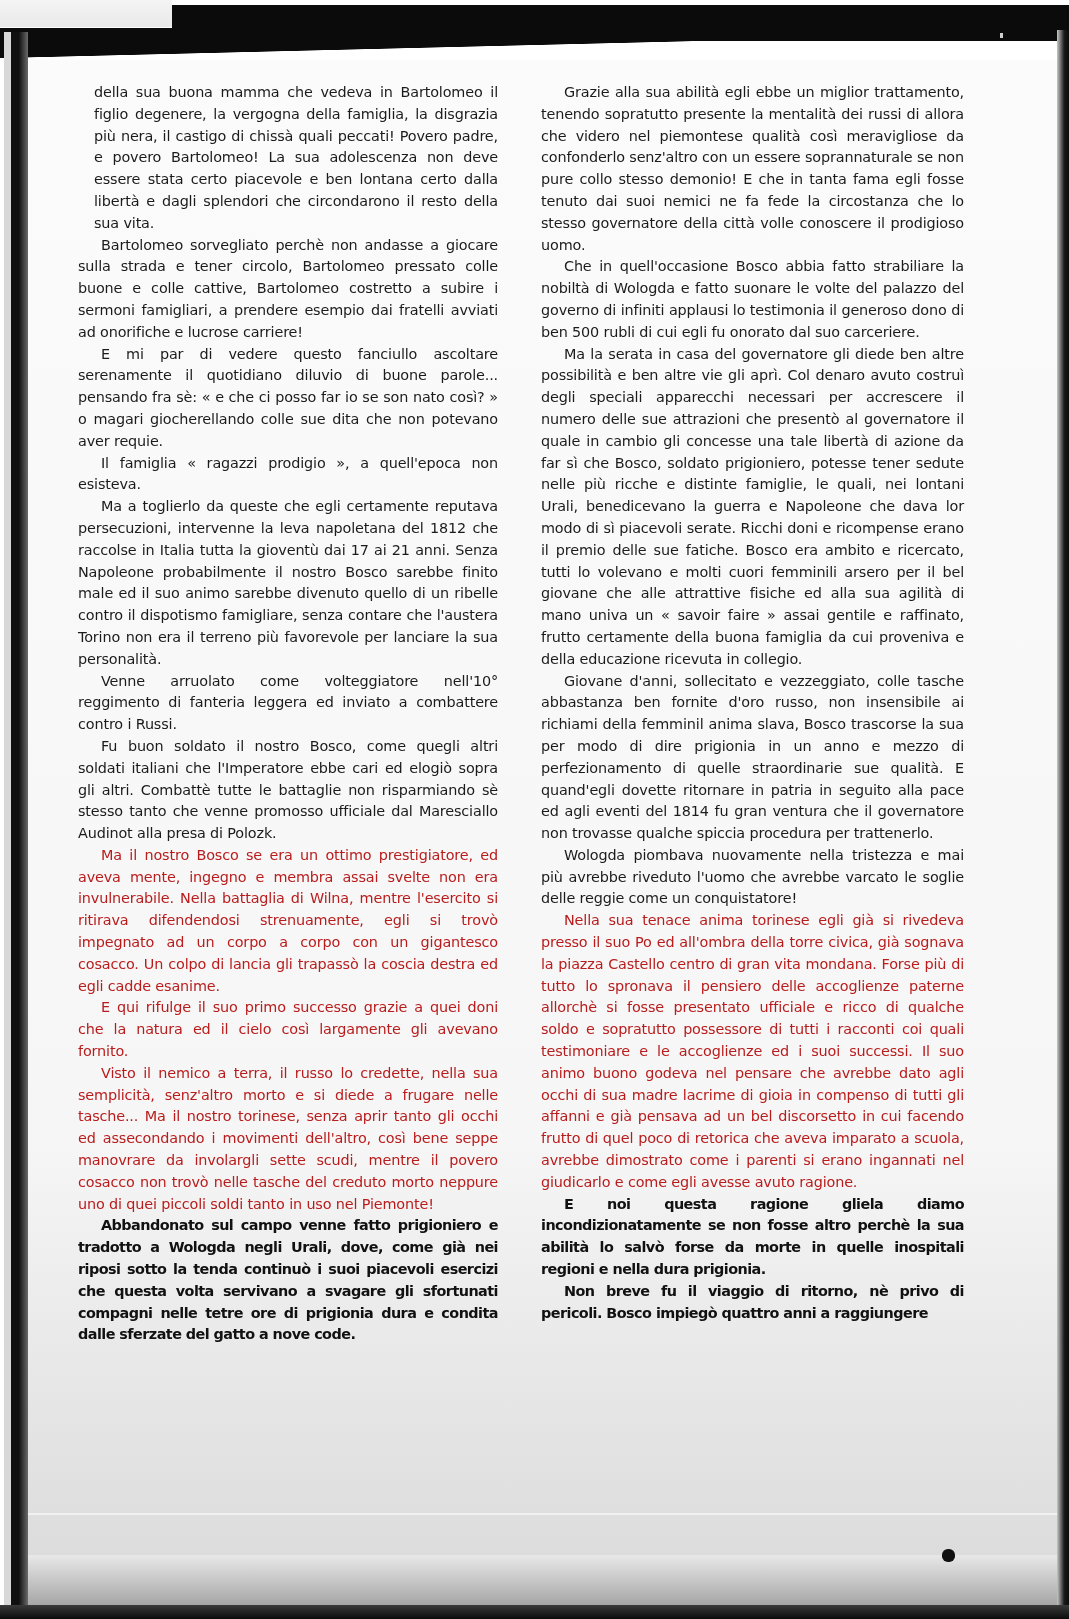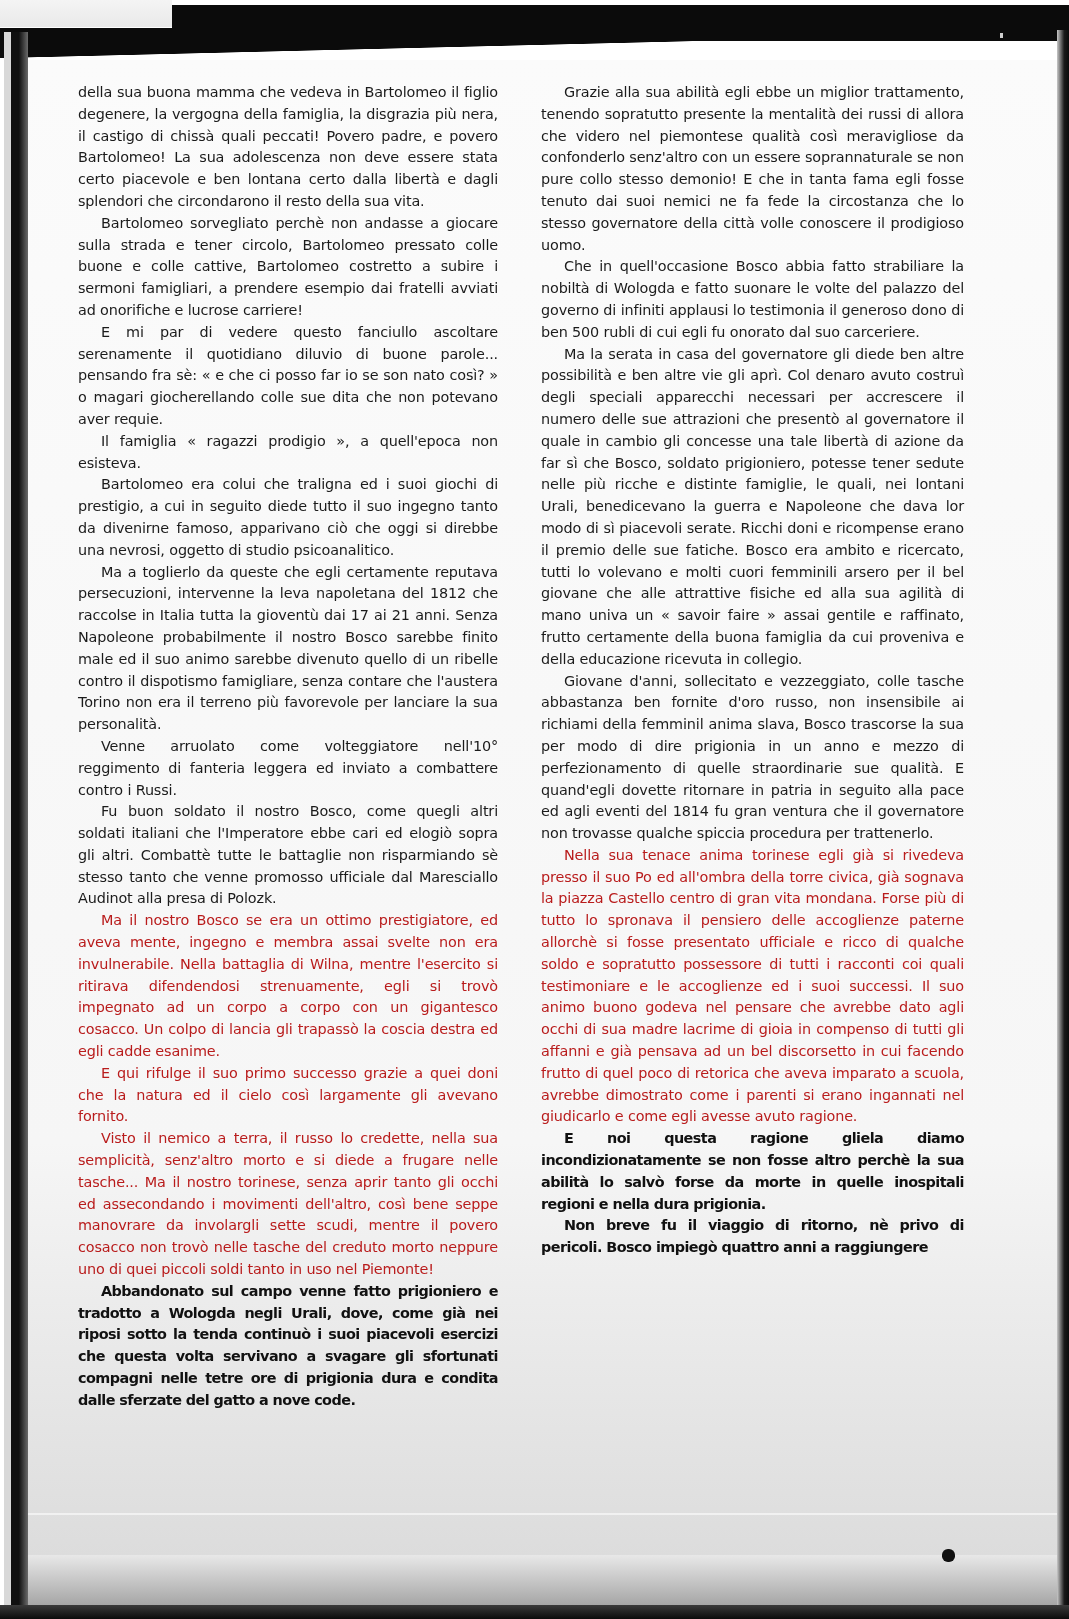--- a/index.html
+++ b/index.html
@@ -51,21 +51,21 @@
     position: absolute; top: 82px;
     color: #1b1b1b;
     font-size: 14.4px;
     line-height: 21.8px;
     text-align: justify;
     letter-spacing: -0.15px;
   }
   .col-left  { left: 78px;  width: 420px; }
   .col-right { left: 541px; width: 423px; top: 82px; }
   .column p { margin: 0; text-indent: 23px; hyphens: none; }
-  .column p.cont { text-indent: 0; }
+  .column p.cont { text-indent: 0; margin-left: 16px; }
   .column p.heavy { font-weight: bold; letter-spacing: -0.55px; color: #111; }
   .column p.medium { color: #b91c1c; }
 
   .page-mark {
     position: absolute; left: 942px; top: 1549px; width: 13px; height: 13px;
     background: #111; border-radius: 45%;
   }
 </style>
 </head>
 <body>
@@ -79,33 +79,33 @@
 <div class="top-dot"></div>
 <div class="left-edge"></div>
 <div class="right-edge"></div>
 <div class="bottom-edge"></div>
 
 <div class="column col-left">
   <p class="cont">della sua buona mamma che vedeva in Bartolomeo il figlio degenere, la vergogna della famiglia, la disgrazia più nera, il castigo di chissà quali peccati! Povero padre, e povero Bartolomeo! La sua adolescenza non deve essere stata certo piacevole e ben lontana certo dalla libertà e dagli splendori che circondarono il resto della sua vita.</p>
   <p>Bartolomeo sorvegliato perchè non andasse a giocare sulla strada e tener circolo, Bartolomeo pressato colle buone e colle cattive, Bartolomeo costretto a subire i sermoni famigliari, a prendere esempio dai fratelli avviati ad onorifiche e lucrose carriere!</p>
   <p>E mi par di vedere questo fanciullo ascoltare serenamente il quotidiano diluvio di buone parole... pensando fra sè: « e che ci posso far io se son nato così? » o magari giocherellando colle sue dita che non potevano aver requie.</p>
   <p>Il famiglia « ragazzi prodigio », a quell'epoca non esisteva.</p>
-  <p>Bartolomeo era colui che traligna ed i suoi giochi di prestigio, a cui in seguito diede tutto il suo ingegno tanto da divenirne famoso, apparivano ciò che oggi si direbbe una nevrosi, oggetto di studio psicoanalitico.</p>
   <p>Ma a toglierlo da queste che egli certamente reputava persecuzioni, intervenne la leva napoletana del 1812 che raccolse in Italia tutta la gioventù dai 17 ai 21 anni. Senza Napoleone probabilmente il nostro Bosco sarebbe finito male ed il suo animo sarebbe divenuto quello di un ribelle contro il dispotismo famigliare, senza contare che l'austera Torino non era il terreno più favorevole per lanciare la sua personalità.</p>
   <p>Venne arruolato come volteggiatore nell'10° reggimento di fanteria leggera ed inviato a combattere contro i Russi.</p>
   <p>Fu buon soldato il nostro Bosco, come quegli altri soldati italiani che l'Imperatore ebbe cari ed elogiò sopra gli altri. Combattè tutte le battaglie non risparmiando sè stesso tanto che venne promosso ufficiale dal Maresciallo Audinot alla presa di Polozk.</p>
   <p class="medium">Ma il nostro Bosco se era un ottimo prestigiatore, ed aveva mente, ingegno e membra assai svelte non era invulnerabile. Nella battaglia di Wilna, mentre l'esercito si ritirava difendendosi strenuamente, egli si trovò impegnato ad un corpo a corpo con un gigantesco cosacco. Un colpo di lancia gli trapassò la coscia destra ed egli cadde esanime.</p>
   <p class="medium">E qui rifulge il suo primo successo grazie a quei doni che la natura ed il cielo così largamente gli avevano fornito.</p>
   <p class="medium">Visto il nemico a terra, il russo lo credette, nella sua semplicità, senz'altro morto e si diede a frugare nelle tasche... Ma il nostro torinese, senza aprir tanto gli occhi ed assecondando i movimenti dell'altro, così bene seppe manovrare da involargli sette scudi, mentre il povero cosacco non trovò nelle tasche del creduto morto neppure uno di quei piccoli soldi tanto in uso nel Piemonte!</p>
   <p class="heavy">Abbandonato sul campo venne fatto prigioniero e tradotto a Wologda negli Urali, dove, come già nei riposi sotto la tenda continuò i suoi piacevoli esercizi che questa volta servivano a svagare gli sfortunati compagni nelle tetre ore di prigionia dura e condita dalle sferzate del gatto a nove code.</p>
 </div>
 
 <div class="column col-right">
   <p>Grazie alla sua abilità egli ebbe un miglior trattamento, tenendo sopratutto presente la mentalità dei russi di allora che videro nel piemontese qualità così meravigliose da confonderlo senz'altro con un essere soprannaturale se non pure collo stesso demonio! E che in tanta fama egli fosse tenuto dai suoi nemici ne fa fede la circostanza che lo stesso governatore della città volle conoscere il prodigioso uomo.</p>
   <p>Che in quell'occasione Bosco abbia fatto strabiliare la nobiltà di Wologda e fatto suonare le volte del palazzo del governo di infiniti applausi lo testimonia il generoso dono di ben 500 rubli di cui egli fu onorato dal suo carceriere.</p>
   <p>Ma la serata in casa del governatore gli diede ben altre possibilità e ben altre vie gli aprì. Col denaro avuto costruì degli speciali apparecchi necessari per accrescere il numero delle sue attrazioni che presentò al governatore il quale in cambio gli concesse una tale libertà di azione da far sì che Bosco, soldato prigioniero, potesse tener sedute nelle più ricche e distinte famiglie, le quali, nei lontani Urali, benedicevano la guerra e Napoleone che dava lor modo di sì piacevoli serate. Ricchi doni e ricompense erano il premio delle sue fatiche. Bosco era ambito e ricercato, tutti lo volevano e molti cuori femminili arsero per il bel giovane che alle attrattive fisiche ed alla sua agilità di mano univa un « savoir faire » assai gentile e raffinato, frutto certamente della buona famiglia da cui proveniva e della educazione ricevuta in collegio.</p>
   <p>Giovane d'anni, sollecitato e vezzeggiato, colle tasche abbastanza ben fornite d'oro russo, non insensibile ai richiami della femminil anima slava, Bosco trascorse la sua per modo di dire prigionia in un anno e mezzo di perfezionamento di quelle straordinarie sue qualità. E quand'egli dovette ritornare in patria in seguito alla pace ed agli eventi del 1814 fu gran ventura che il governatore non trovasse qualche spiccia procedura per trattenerlo.</p>
+  <p>Wologda piombava nuovamente nella tristezza e mai più avrebbe riveduto l'uomo che avrebbe varcato le soglie delle reggie come un conquistatore!</p>
   <p class="medium">Nella sua tenace anima torinese egli già si rivedeva presso il suo Po ed all'ombra della torre civica, già sognava la piazza Castello centro di gran vita mondana. Forse più di tutto lo spronava il pensiero delle accoglienze paterne allorchè si fosse presentato ufficiale e ricco di qualche soldo e sopratutto possessore di tutti i racconti coi quali testimoniare e le accoglienze ed i suoi successi. Il suo animo buono godeva nel pensare che avrebbe dato agli occhi di sua madre lacrime di gioia in compenso di tutti gli affanni e già pensava ad un bel discorsetto in cui facendo frutto di quel poco di retorica che aveva imparato a scuola, avrebbe dimostrato come i parenti si erano ingannati nel giudicarlo e come egli avesse avuto ragione.</p>
   <p class="heavy">E noi questa ragione gliela diamo incondizionatamente se non fosse altro perchè la sua abilità lo salvò forse da morte in quelle inospitali regioni e nella dura prigionia.</p>
   <p class="heavy">Non breve fu il viaggio di ritorno, nè privo di pericoli. Bosco impiegò quattro anni a raggiungere</p>
 </div>
 
 <div class="page-mark"></div>
 
 </body></html>

